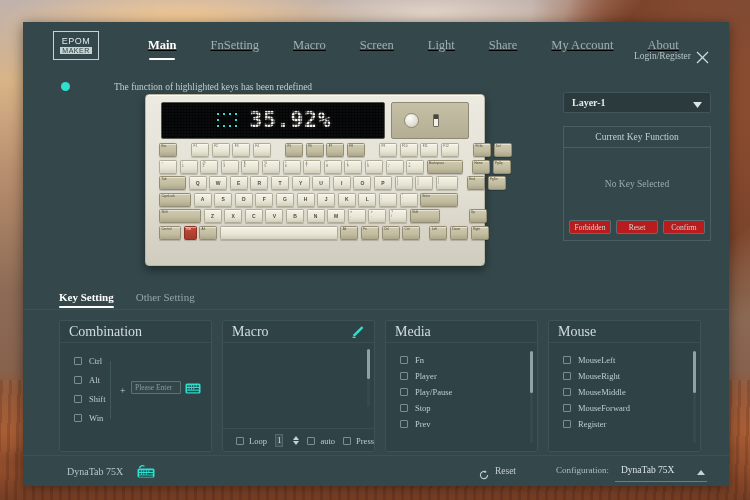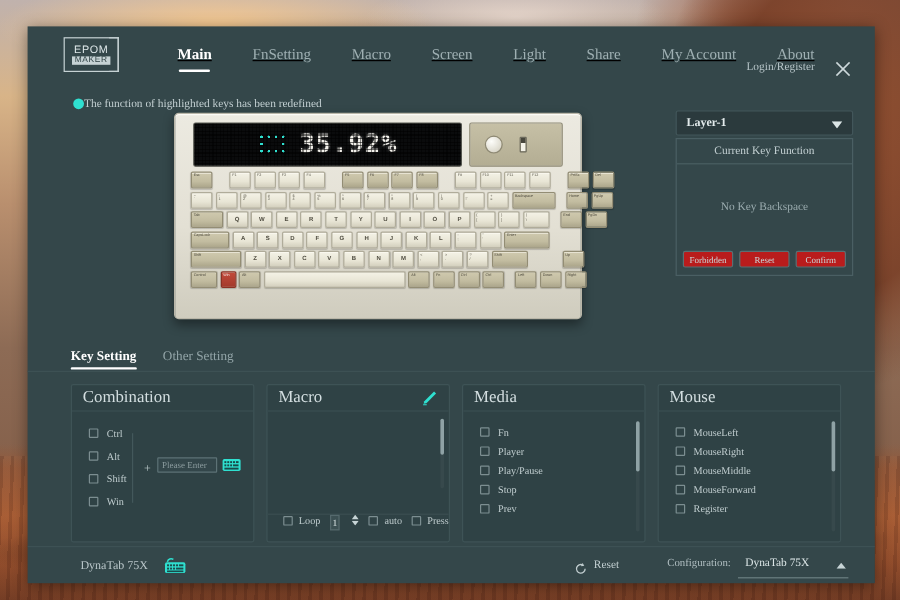--- a/index.html
+++ b/index.html
@@ -68,40 +68,40 @@
     position:relative; padding:0 16px; height:47px;
     display:flex; align-items:center; justify-content:center;
     font-size:12.5px; color:#9fb0b3; cursor:pointer; white-space:nowrap;
   }
   .nav-item.active { color:#ffffff; font-weight:bold; }
   .nav-item.active::after {
     content:""; position:absolute; left:50%; transform:translateX(-50%);
     bottom:9px; width:26px; height:2px; background:#ffffff; border-radius:1px;
   }
   #login-register {
-    position:absolute; right:50px; top:29px;
+    position:absolute; right:38px; top:29px;
     font-size:9.5px; color:#b6c4c7; cursor:pointer; white-space:nowrap;
   }
   #close-btn {
     position:absolute; right:18px; top:26px; width:18px; height:18px;
     display:flex; align-items:center; justify-content:center;
     cursor:pointer;
   }
   #close-btn svg { display:block; }
 
   
   #notice {
     position:relative; height:18px; margin-top:9px; padding-left:38px;
     display:flex; align-items:center; gap:0;
   }
   #notice .dot {
     position:absolute; left:38px; top:4px;
     width:9px; height:9px; border-radius:50%; background:#2fe0d0;
   }
-  #notice .txt { font-size:9.5px; color:#c2cfd1; padding-left:9px; }
+  #notice .txt { font-size:9.5px; color:#c2cfd1; padding-left:9px;margin-left:44px; }
 
   
   #body-area { position:relative; height:182px; }
 
   
   #keyboard-wrap {
     position:absolute; left:122px; top:-2px;
     width:340px; height:172px;
   }
   #kb-shell {
@@ -182,21 +182,21 @@
   .spacer { flex:0 0 auto; }
 
   
   #right-panel { position:absolute; right:18px; top:-4px; width:148px;text-align:center; }
   #layer-select {
     height:21px; background:#2b3a3d; border:1px solid #42565a; border-radius:2px;
     display:flex; align-items:center; justify-content:space-between;
     padding:0 8px; cursor:pointer;
   }
   #layer-select .lbl { font-size:10px; color:#e3ebec; font-weight:bold; }
-  #keyfn-box { margin-top:2px; border:1px solid #4a5f63; }
+  #keyfn-box { margin-top:13px; border:1px solid #4a5f63; }
   #keyfn-title {
     height:21px; border-bottom:1px solid #4a5f63;
     display:flex; align-items:center; justify-content:center;
     font-size:9.5px; color:#c3d0d2;
   }
   #keyfn-body {
     height:72px; display:flex; align-items:center; justify-content:center;
     font-size:9.5px; color:#9aabae;
   }
   #keyfn-btns { display:flex; gap:5px; padding:0 5px 6px 5px; }
@@ -251,21 +251,21 @@
   }
   #combo-input span { font-size:7.5px; color:#8b9b9e; }
   #combo-kbd-icon { position:absolute; left:125px; top:37px; width:16px; height:11px; }
 
   
   #macro-edit-icon { width:13px; height:13px; }
   #macro-area { height:80px; }
   #macro-foot {
     position:absolute; left:0; right:0; bottom:0; height:24px;
     border-top:1px solid #3b4e51;
-    display:flex; align-items:flex-start; gap:8px; padding-left:13px;
+    display:flex; align-items:center; gap:8px; padding-left:13px;
   }
   #macro-foot .chk-row { padding-left:0; gap:5px; height:auto; }
   #loop-stepper {
     width:26px; height:13px; background:#3c5053; border:1px solid #55696d;
     display:flex; align-items:center; justify-content:center;
     font-size:8px; color:#dce6e7; position:relative;
   }
   #loop-arrows { display:flex; flex-direction:column; gap:1px; margin-left:2px; }
 
   
@@ -534,21 +534,21 @@
       <div id="layer-select">
         <span class="lbl">Layer-1</span>
         <span>
           <svg width="9" height="6" viewBox="0 0 9 6">
               <polygon points="0,0 9,0 4.5,6" fill="#dbe5e6"></polygon>
             </svg>
         </span>
       </div>
       <div id="keyfn-box">
         <div id="keyfn-title">Current Key Function</div>
-        <div id="keyfn-body">No Key Backspace</div>
+        <div id="keyfn-body">No Key Selected</div>
         <div id="keyfn-btns">
             <div class="kf-btn">
               <span>Forbidden</span>
             </div>
             <div class="kf-btn">
               <span>Reset</span>
             </div>
             <div class="kf-btn">
               <span>Confirm</span>
             </div>

